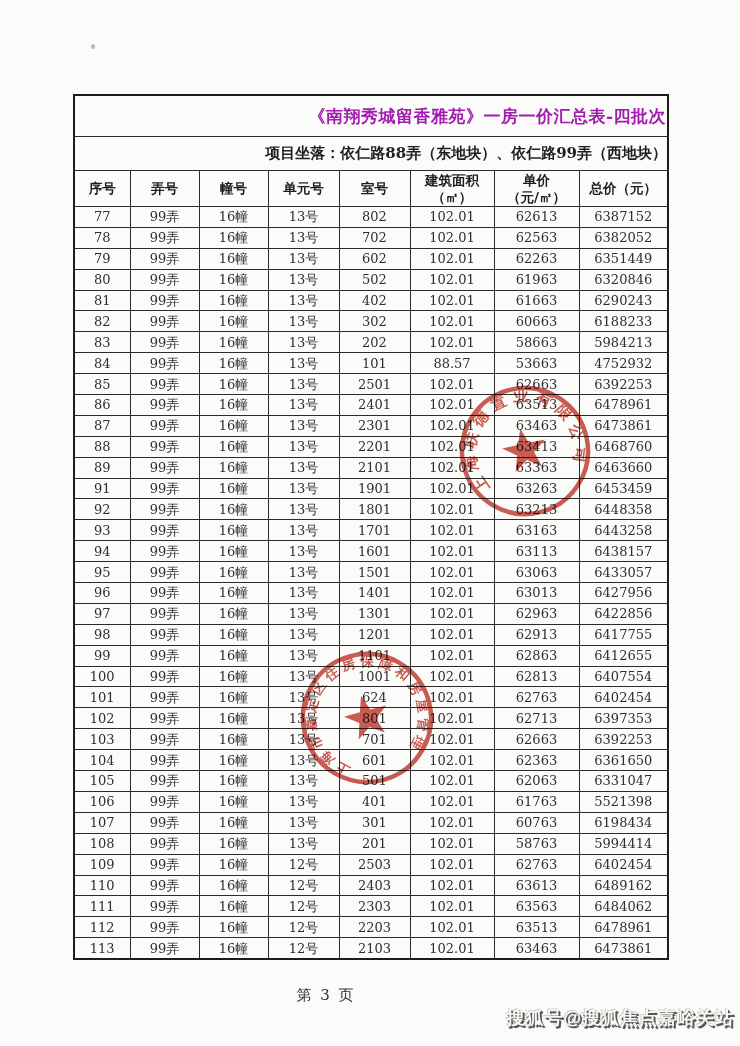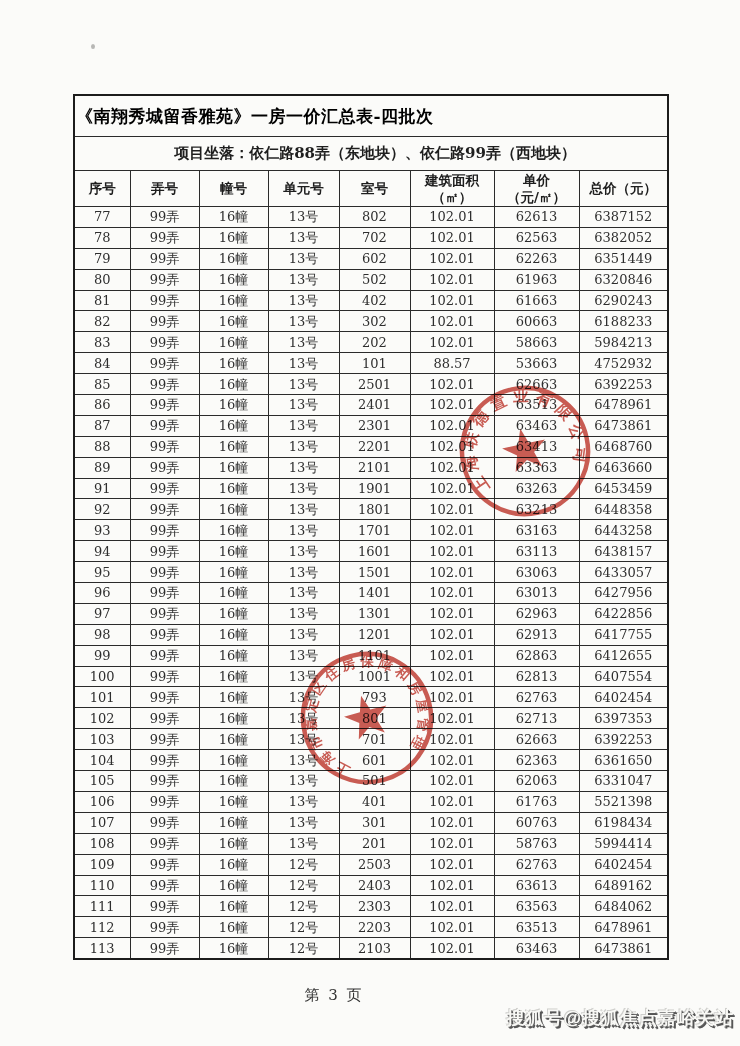--- a/index.html
+++ b/index.html
@@ -20,46 +20,46 @@
   .doc-table{
     position:absolute;left:73px;top:94px;width:594px;
     border-collapse:collapse;table-layout:fixed;
     border:2px solid #1c1c1c;
   }
   .doc-table td,.doc-table th{
     border:1px solid #2b2b2b;
     overflow:hidden;
   }
   .title-cell{
-    height:38px;text-align:left;font-weight:bold;
-    font-size:17px;letter-spacing:.5px;color:#000000;
+    height:38px;text-align:right;font-weight:bold;
+    font-size:17px;letter-spacing:.5px;color:#a21caf;
   }
   .site-cell{
     height:33px;font-size:15px;font-weight:600;
-    padding:0 0 0 8px;text-align:center;color:#1e1e1e;
+    padding:0 0 0 8px;text-align:right;color:#1e1e1e;
   }
   .head-row th{
     height:35px;font-size:13.5px;font-weight:600;
     white-space:pre-line;line-height:1.22;text-align:center;
     color:#1e1e1e;padding:0;
   }
   .doc-table tr.data td{
     height:19.9px;padding:0;text-align:center;
     font-size:13px;line-height:1;color:#2e2e2e;
   }
   .seal{
     position:absolute;
     opacity:.82;
     mix-blend-mode:multiply;
     pointer-events:none;
   }
   .seal-company{left:450px;top:376px;transform:rotate(-12deg);}
   .seal-authority{left:292px;top:643px;transform:rotate(-15deg);}
   .page-num{
-    position:absolute;left:16px;top:986px;width:636px;
+    position:absolute;left:8px;top:986px;width:636px;
     text-align:center;font-size:15px;letter-spacing:2px;color:#333;
   }
   .watermark{
     position:absolute;right:6px;top:1006px;
     font-family:"Liberation Sans","DejaVu Sans",sans-serif;
     font-weight:bold;font-size:18px;letter-spacing:1px;
     color:#f8f8f5;
     text-shadow:2px 2px 0 #565656,1px 1px 0 #6a6a6a,-1px -1px 0 #cfcfcc;
   }
 </style>
@@ -328,21 +328,21 @@
           <td>1001</td>
           <td>102.01</td>
           <td>62813</td>
           <td>6407554</td>
         </tr>
         <tr class="data">
           <td>101</td>
           <td>99弄</td>
           <td>16幢</td>
           <td>13号</td>
-          <td>793</td>
+          <td>624</td>
           <td>102.01</td>
           <td>62763</td>
           <td>6402454</td>
         </tr>
         <tr class="data">
           <td>102</td>
           <td>99弄</td>
           <td>16幢</td>
           <td>13号</td>
           <td>801</td>

